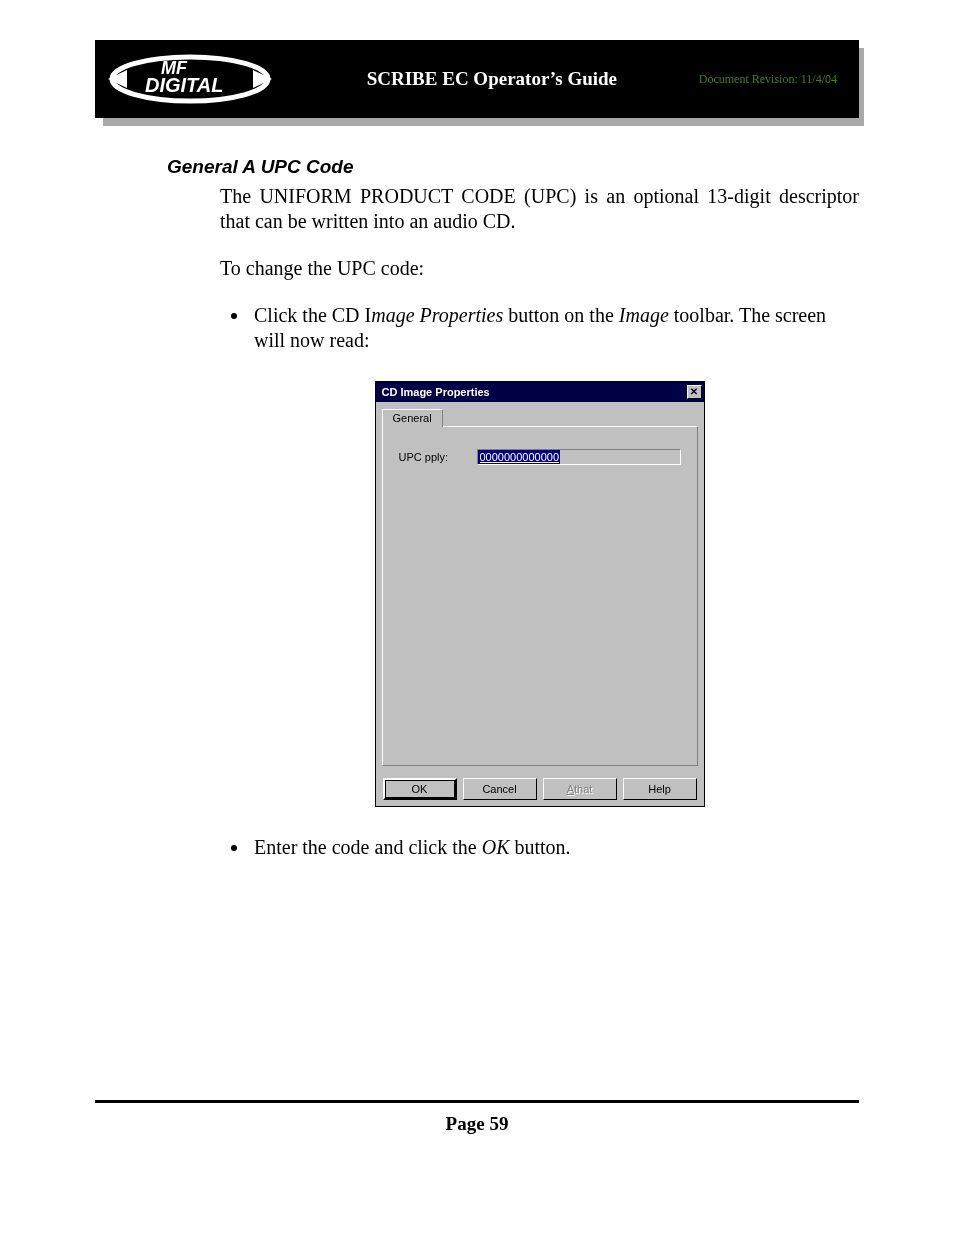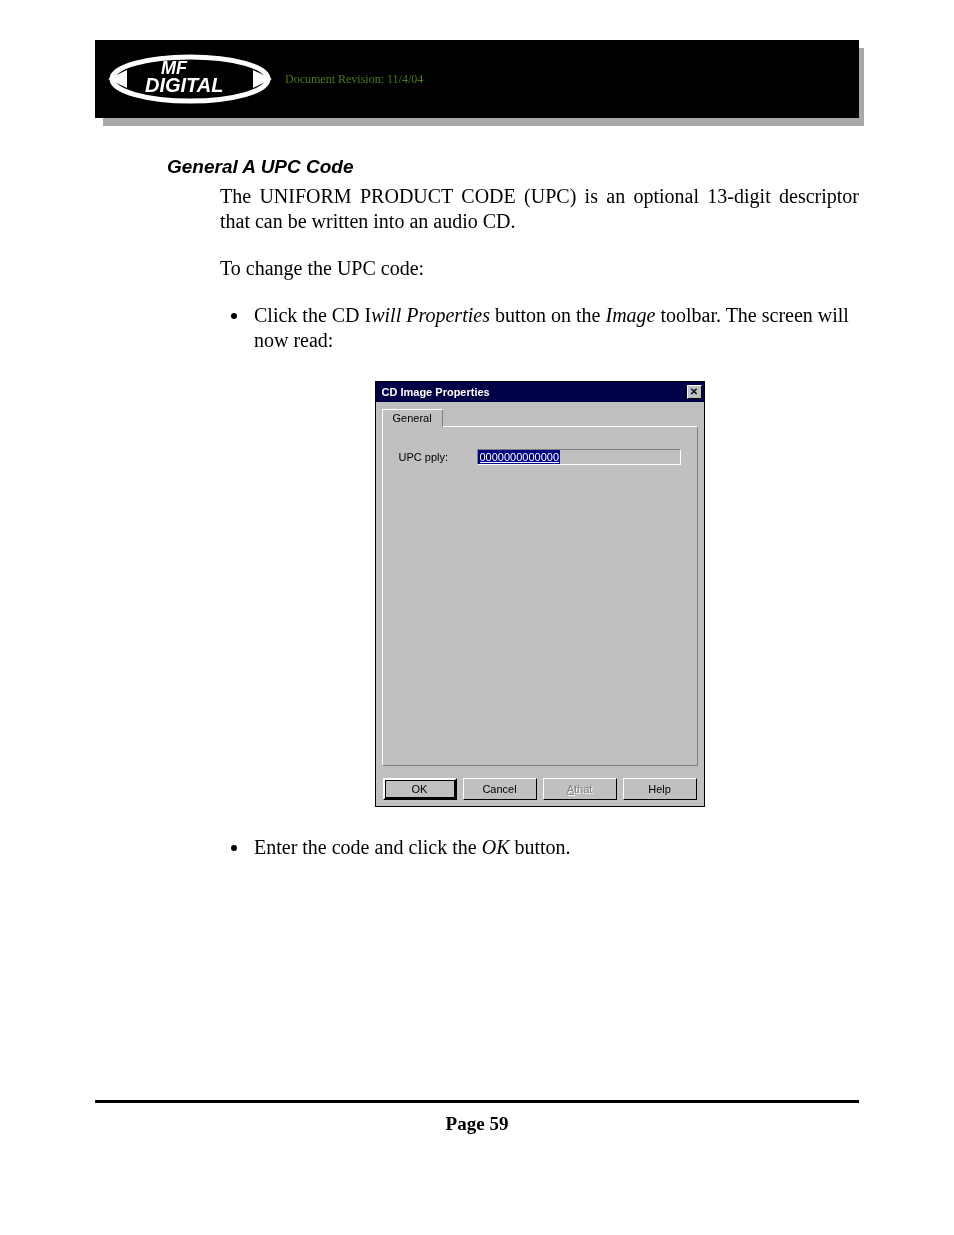--- a/index.html
+++ b/index.html
@@ -201,33 +201,34 @@
     <div class="header-bar">
       <div class="logo">
         <svg width="170" height="58" viewBox="0 0 170 58">
           <ellipse cx="85" cy="29" rx="78" ry="22" fill="none" stroke="#fff" stroke-width="5"></ellipse>
           <polygon points="3,29 22,20 22,38" fill="#fff"></polygon>
           <polygon points="167,29 148,20 148,38" fill="#fff"></polygon>
           <text x="56" y="24" fill="#fff" font-family="Arial Black, Arial" font-weight="900" font-style="italic" font-size="18">MF</text>
           <text x="40" y="42" fill="#fff" font-family="Arial Black, Arial" font-weight="900" font-style="italic" font-size="20">DIGITAL</text>
         </svg>
       </div>
+      <div class="header-title">SCRIBE EC Operator’s Guide</div>
       <div class="header-rev">Document Revision: 11/4/04</div>
     </div>
   </div>
 
   <div class="section-heading">General A UPC Code</div>
 
   <div class="body-block">
     <div class="justify">The UNIFORM PRODUCT CODE (UPC) is an optional 13-digit descriptor that can be written into an audio CD.</div>
     <div class="para-gap">To change the UPC code:</div>
 
     <ul class="bullets">
       <li>
-        <span>Click the CD I</span><span class="italic">will Properties</span><span> button on the </span><span class="italic">Image</span><span> toolbar. The screen will now read:</span>
+        <span>Click the CD I</span><span class="italic">mage Properties</span><span> button on the </span><span class="italic">Image</span><span> toolbar. The screen will now read:</span>
       </li>
     </ul>
 
     <div class="dialog-wrap">
       <div class="dialog">
         <div class="titlebar">
           <span class="titlebar-text">CD Image Properties</span>
           <span class="close-btn">✕</span>
         </div>
         <div class="tab-row">

